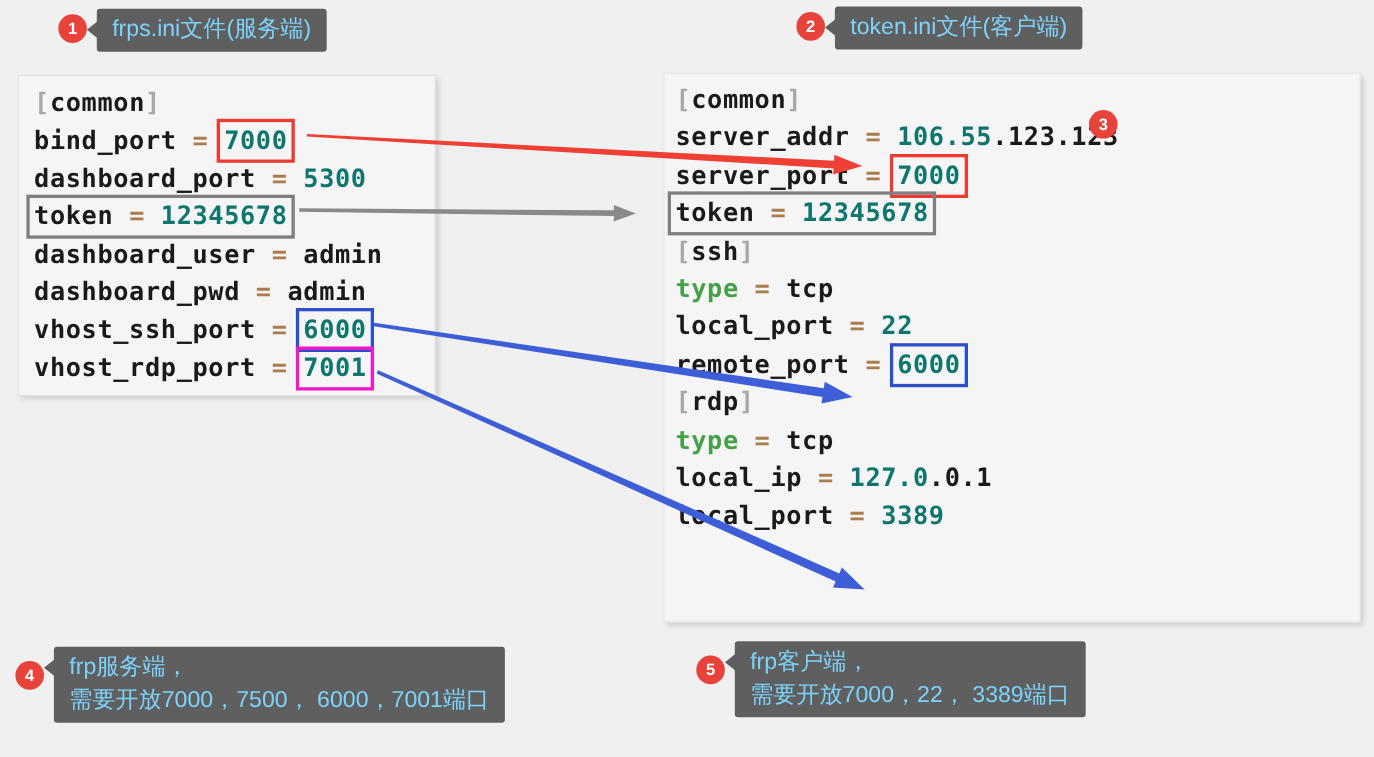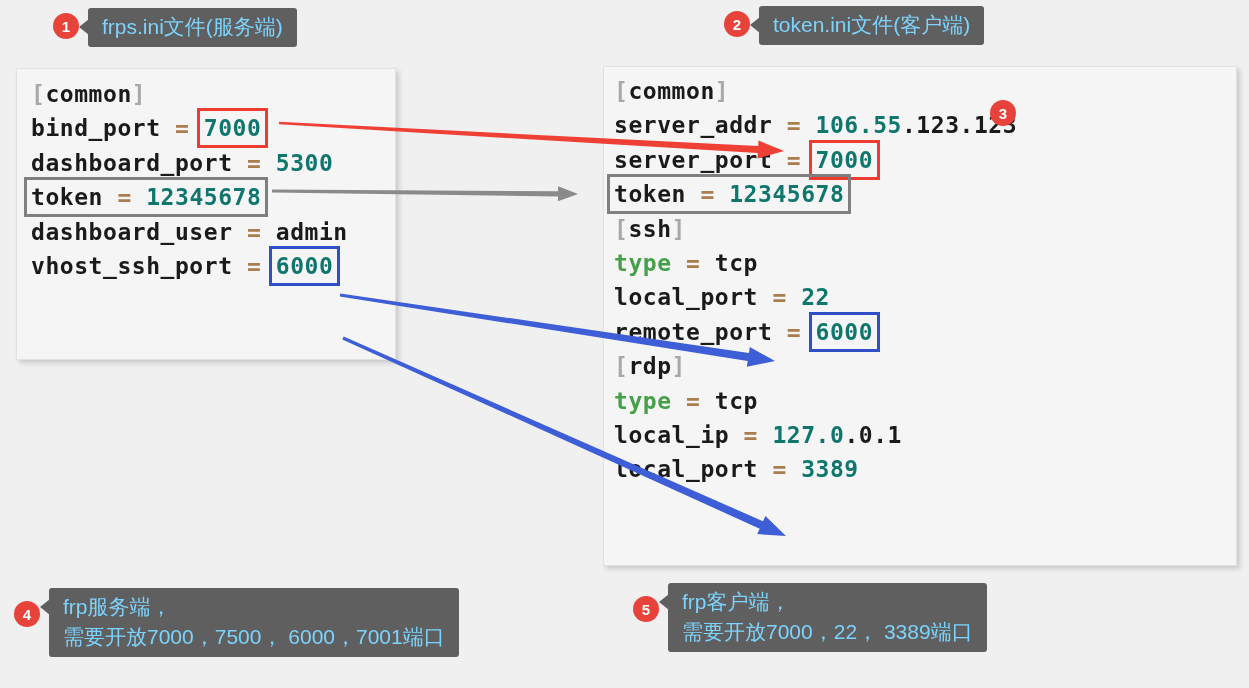--- a/index.html
+++ b/index.html
@@ -57,21 +57,23 @@
 <body>
 
 <div class="canvas">
 
   <div class="panel panel-frps">
       <div class="code-line"><span class="tk-br">[</span><span class="tk-k">common</span><span class="tk-br">]</span></div>
       <div class="code-line"><span class="tk-k">bind_port </span><span class="tk-eq">= </span><span class="vbox vbox-red"><span class="tk-num">7000</span></span></div>
       <div class="code-line"><span class="tk-k">dashboard_port </span><span class="tk-eq">= </span><span class="tk-num">5300</span></div>
       <div class="code-line"><span class="vbox vbox-gray"><span class="tk-k">token </span><span class="tk-eq">= </span><span class="tk-num">12345678</span></span></div>
       <div class="code-line"><span class="tk-k">dashboard_user </span><span class="tk-eq">= </span><span class="tk-k">admin</span></div>
+      <div class="code-line"><span class="tk-k">dashboard_pwd </span><span class="tk-eq">= </span><span class="tk-k">admin</span></div>
       <div class="code-line"><span class="tk-k">vhost_ssh_port </span><span class="tk-eq">= </span><span class="vbox vbox-blue"><span class="tk-num">6000</span></span></div>
+      <div class="code-line"><span class="tk-k">vhost_rdp_port </span><span class="tk-eq">= </span><span class="vbox vbox-magenta"><span class="tk-num">7001</span></span></div>
     </div>
 
   <div class="panel panel-frpc">
       <div class="code-line"><span class="tk-br">[</span><span class="tk-k">common</span><span class="tk-br">]</span></div>
       <div class="code-line"><span class="tk-k">server_addr </span><span class="tk-eq">= </span><span class="tk-num">106.55</span><span class="tk-k">.123.123</span></div>
       <div class="code-line"><span class="tk-k">server_port </span><span class="tk-eq">= </span><span class="vbox vbox-red"><span class="tk-num">7000</span></span></div>
       <div class="code-line"><span class="vbox vbox-gray"><span class="tk-k">token </span><span class="tk-eq">= </span><span class="tk-num">12345678</span></span></div>
       <div class="code-line"><span class="tk-br">[</span><span class="tk-k">ssh</span><span class="tk-br">]</span></div>
       <div class="code-line"><span class="tk-grn">type </span><span class="tk-eq">= </span><span class="tk-k">tcp</span></div>
       <div class="code-line"><span class="tk-k">local_port </span><span class="tk-eq">= </span><span class="tk-num">22</span></div>

